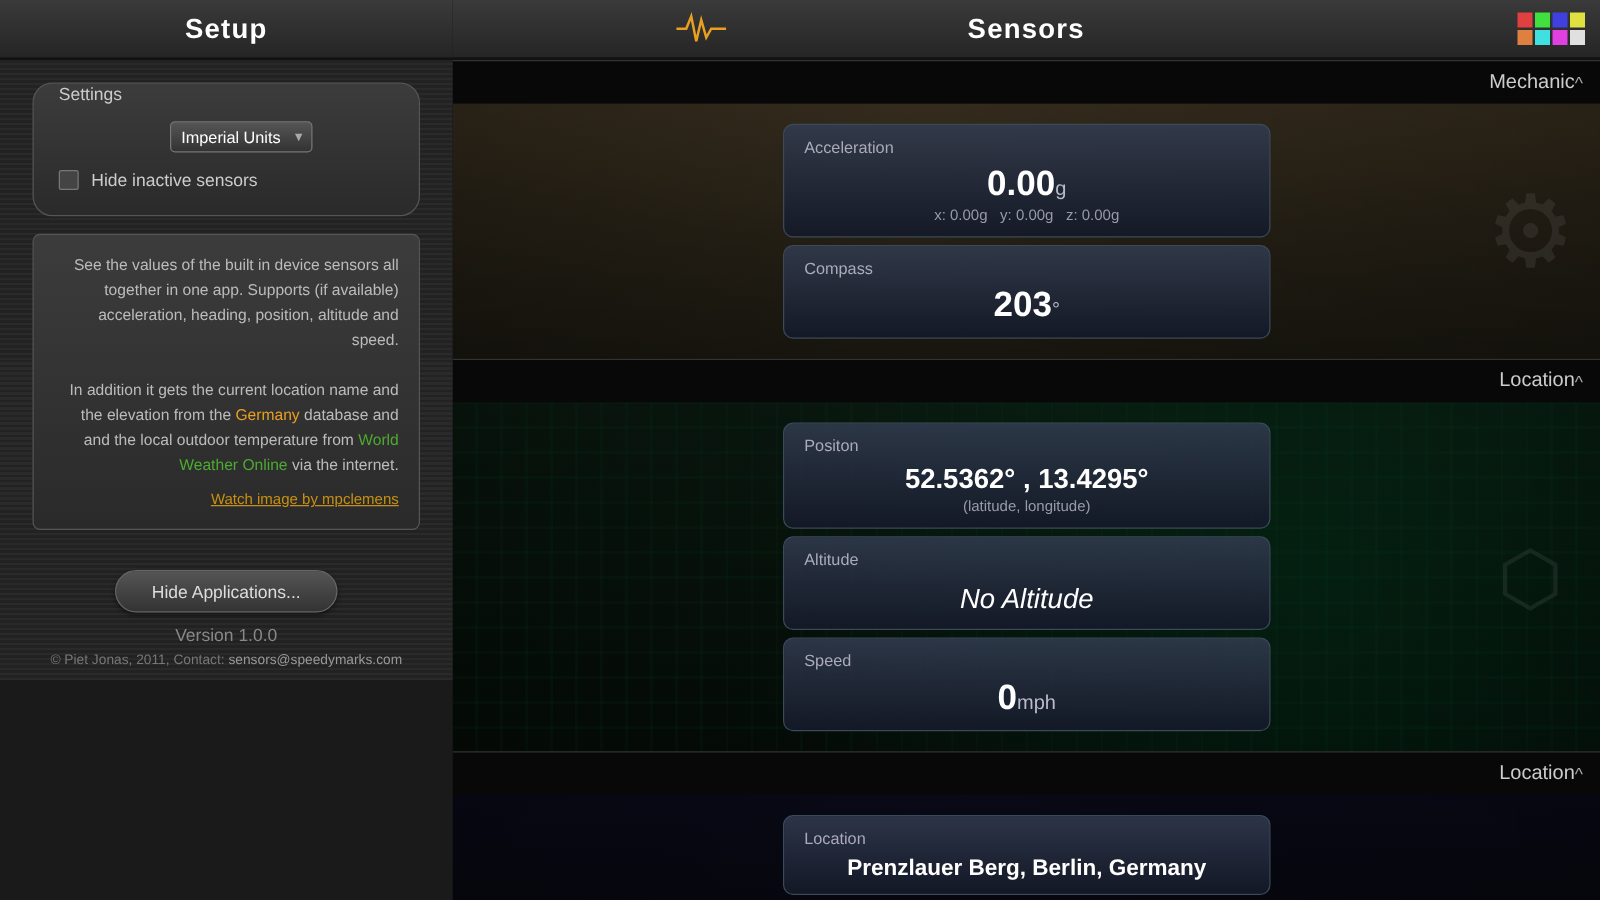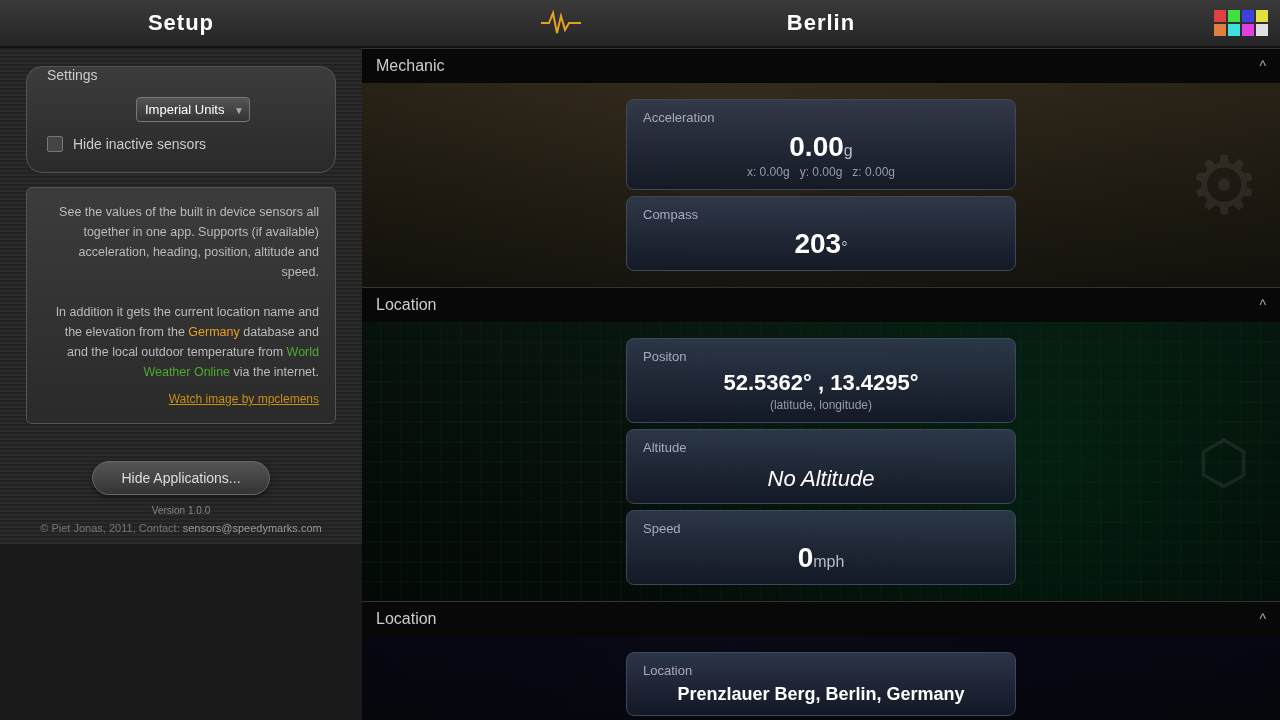--- a/index.html
+++ b/index.html
@@ -138,21 +138,21 @@
       border: 1px solid #666;
       border-radius: 20px;
       padding: 8px 28px;
       font-size: 14px;
       cursor: pointer;
       box-shadow: 0 2px 4px rgba(0,0,0,0.5);
     }
 
     #version-info {
       color: #888;
-      font-size: 10px;
+      font-size: 14px;
       text-align: center;
       margin-bottom: 6px;
     }
     #copyright-info {
       color: #777;
       font-size: 11px;
       text-align: center;
       margin-bottom: 10px;
     }
     .email-link { color: #999; }
@@ -196,21 +196,21 @@
     }
     .color-cell {
       width: 12px;
       height: 12px;
     }
 
     
     .section-header {
       display: flex;
       align-items: center;
-      justify-content: space-between;
+      justify-content: flex-end;
       padding: 8px 14px;
       background: rgba(0,0,0,0.5);
       border-top: 1px solid #333;
     }
     .section-title {
       color: #ccc;
       font-size: 16px;
       font-weight: normal;
     }
     .section-caret {
@@ -372,21 +372,21 @@
     <a class="email-link">sensors@speedymarks.com</a>
   </div>
 </div>
 
 <div id="right-panel">
   <div id="right-header">
 
     <svg class="pulse-svg" viewBox="0 0 40 30" style="position:absolute;left:calc(50% - 280px)">
       <polyline points="0,15 8,15 12,5 16,25 20,8 24,22 28,15 40,15" fill="none" stroke="#e8a020" stroke-width="2"></polyline>
     </svg>
-    <span id="right-header-title">Berlin</span>
+    <span id="right-header-title">Sensors</span>
     <div id="color-grid">
 
     <div class="color-cell" style="background: rgb(224, 64, 64);"></div>
         <div class="color-cell" style="background: rgb(64, 224, 64);"></div>
         <div class="color-cell" style="background: rgb(64, 64, 224);"></div>
         <div class="color-cell" style="background: rgb(224, 224, 64);"></div>
         <div class="color-cell" style="background: rgb(224, 128, 64);"></div>
         <div class="color-cell" style="background: rgb(64, 224, 224);"></div>
         <div class="color-cell" style="background: rgb(224, 64, 224);"></div>
         <div class="color-cell" style="background: rgb(224, 224, 224);"></div>

